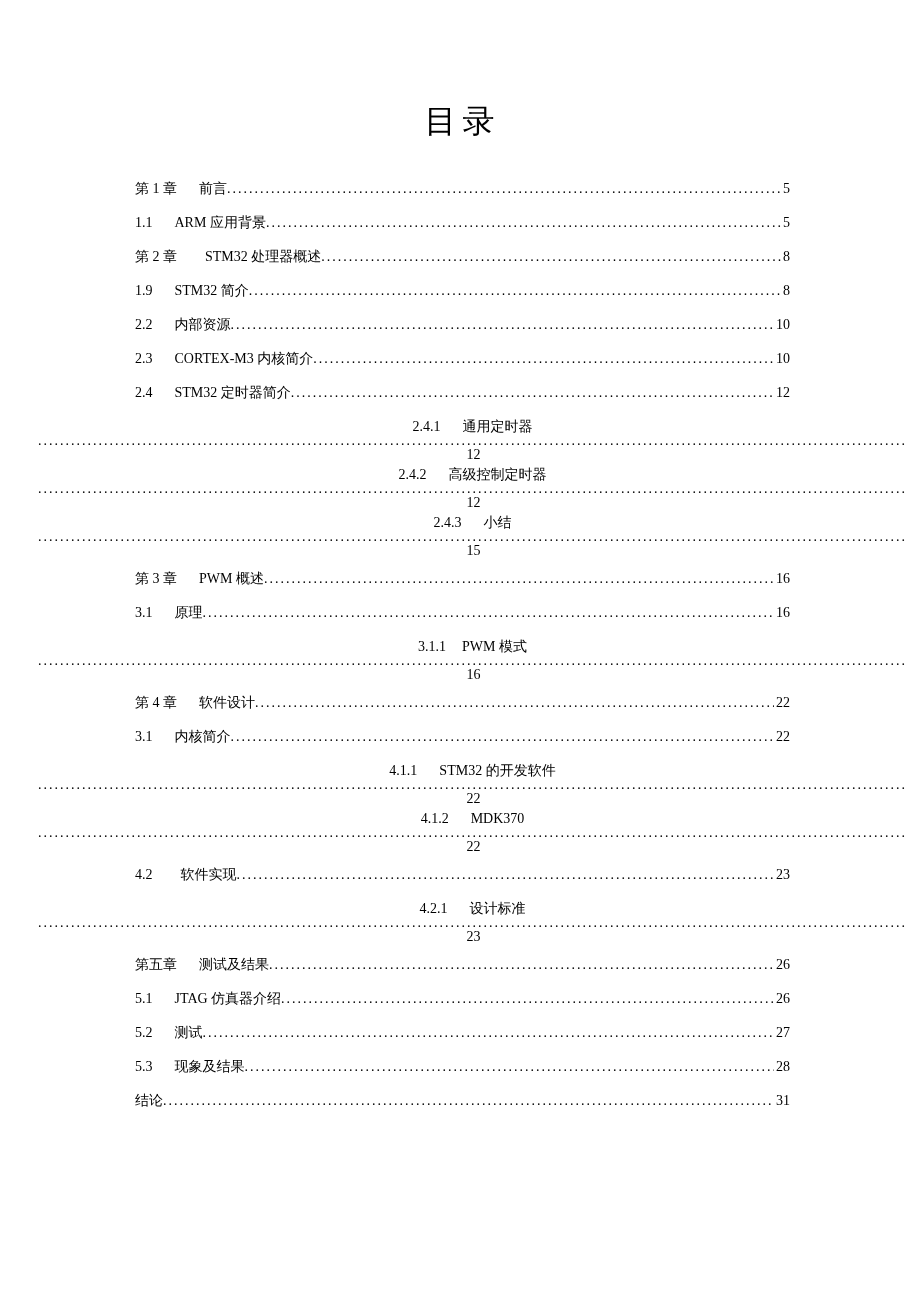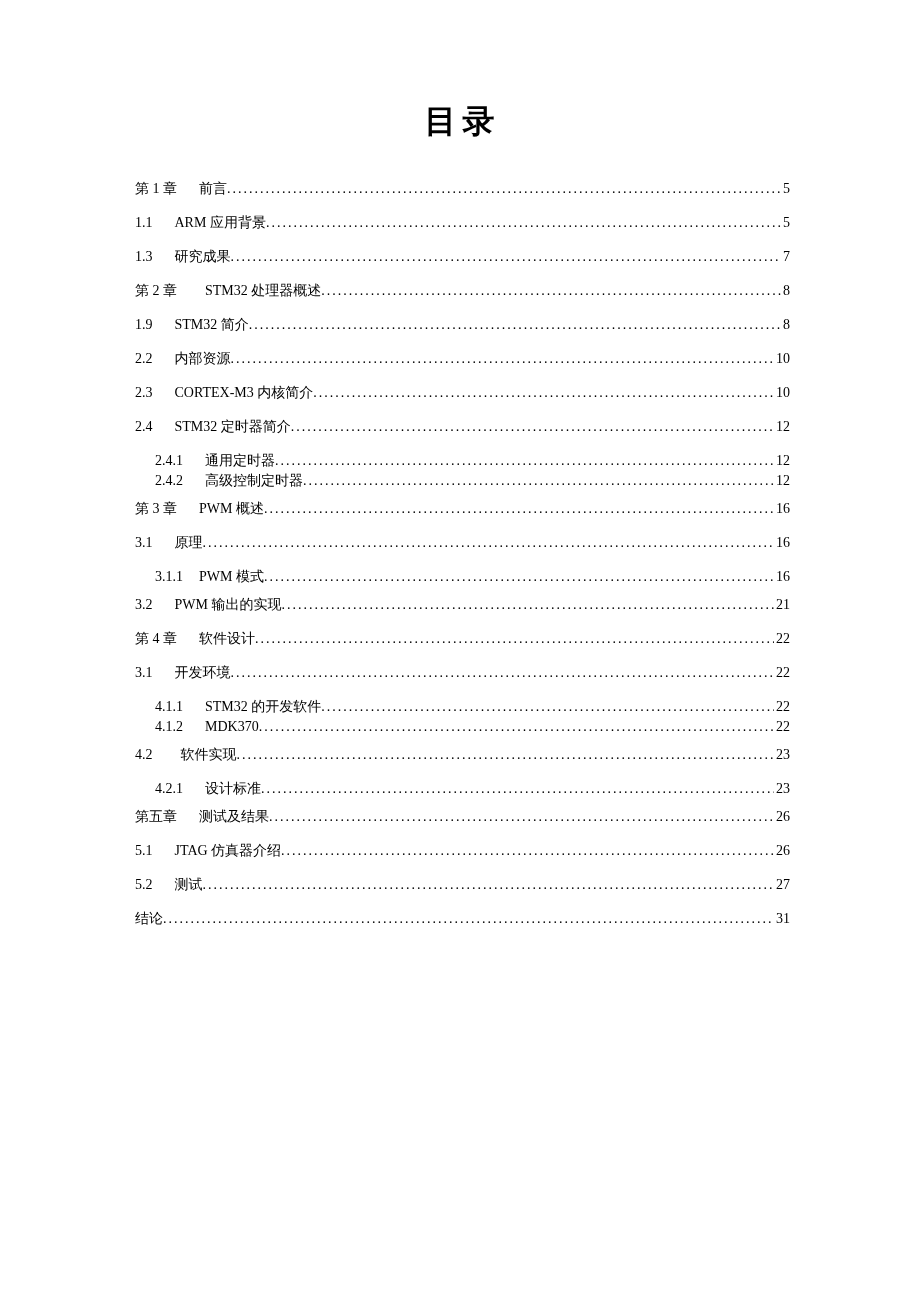--- a/index.html
+++ b/index.html
@@ -11,21 +11,21 @@
       background: #ffffff;
       width: 920px;
       height: 1302px;
       font-family: "SimSun", "宋体", serif;
       color: #000;
       padding: 100px 130px 0 135px;
     }
     .title {
       text-align: center;
       font-size: 32px;
-      font-weight: bold;
+      font-weight: normal;
       font-family: "SimSun", "宋体", serif;
       margin-bottom: 38px;
       letter-spacing: 6px;
     }
     .toc {
       font-size: 14px;
       line-height: 1;
     }
     .toc-line {
       display: flex;
@@ -33,20 +33,21 @@
       white-space: nowrap;
     }
     .toc-line.level-0 {
       margin-bottom: 20px;
     }
     .toc-sublist {
       margin-bottom: 14px;
     }
     .toc-sublist .toc-line {
       margin-bottom: 6px;
+      flex-direction: column;
     }
     .toc-sublist .toc-line:last-child {
       margin-bottom: 0;
     }
     .toc-line.level-1 {
       padding-left: 20px;
     }
     .entry-label {
       flex-shrink: 0;
     }
@@ -82,25 +83,20 @@
       <span class="entry-label"><span class="num-seg">第 1 章</span><span class="gap" style="width: 22px;"></span><span>前言</span></span>
       <span class="dots"></span>
       <span class="page">5</span>
     </div>
     <div class="toc-line level-0">
       <span class="entry-label"><span class="num-seg">1.1</span><span class="gap" style="width: 22px;"></span><span>ARM 应用背景</span></span>
       <span class="dots"></span>
       <span class="page">5</span>
     </div>
     <div class="toc-line level-0">
-      <span class="entry-label"><span class="num-seg">1.3</span><span class="gap" style="width: 22px;"></span><span>研究成果</span></span>
-      <span class="dots"></span>
-      <span class="page">7</span>
-    </div>
-    <div class="toc-line level-0">
       <span class="entry-label"><span class="num-seg">第 2 章</span><span class="gap" style="width: 28px;"></span><span>STM32 处理器概述</span></span>
       <span class="dots"></span>
       <span class="page">8</span>
     </div>
     <div class="toc-line level-0">
       <span class="entry-label"><span class="num-seg">1.9</span><span class="gap" style="width: 22px;"></span><span>STM32 简介</span></span>
       <span class="dots"></span>
       <span class="page">8</span>
     </div>
     <div class="toc-line level-0">
@@ -122,50 +118,50 @@
       <div class="toc-line level-1">
         <span class="entry-label"><span class="num-seg">2.4.1</span><span class="gap" style="width: 22px;"></span><span>通用定时器</span></span>
         <span class="dots"></span>
         <span class="page">12</span>
       </div>
       <div class="toc-line level-1">
         <span class="entry-label"><span class="num-seg">2.4.2</span><span class="gap" style="width: 22px;"></span><span>高级控制定时器</span></span>
         <span class="dots"></span>
         <span class="page">12</span>
       </div>
+      <div class="toc-line level-1">
+        <span class="entry-label"><span class="num-seg">2.4.3</span><span class="gap" style="width: 22px;"></span><span>小结</span></span>
+        <span class="dots"></span>
+        <span class="page">15</span>
+      </div>
     </div>
     <div class="toc-line level-0">
       <span class="entry-label"><span class="num-seg">第 3 章</span><span class="gap" style="width: 22px;"></span><span>PWM 概述</span></span>
       <span class="dots"></span>
       <span class="page">16</span>
     </div>
     <div class="toc-line level-0">
       <span class="entry-label"><span class="num-seg">3.1</span><span class="gap" style="width: 22px;"></span><span>原理</span></span>
       <span class="dots"></span>
       <span class="page">16</span>
     </div>
     <div class="toc-sublist">
       <div class="toc-line level-1">
         <span class="entry-label"><span class="num-seg">3.1.1</span><span class="gap" style="width: 16px;"></span><span>PWM 模式</span></span>
         <span class="dots"></span>
         <span class="page">16</span>
       </div>
     </div>
     <div class="toc-line level-0">
-      <span class="entry-label"><span class="num-seg">3.2</span><span class="gap" style="width: 22px;"></span><span>PWM 输出的实现</span></span>
-      <span class="dots"></span>
-      <span class="page">21</span>
-    </div>
-    <div class="toc-line level-0">
       <span class="entry-label"><span class="num-seg">第 4 章</span><span class="gap" style="width: 22px;"></span><span>软件设计</span></span>
       <span class="dots"></span>
       <span class="page">22</span>
     </div>
     <div class="toc-line level-0">
-      <span class="entry-label"><span class="num-seg">3.1</span><span class="gap" style="width: 22px;"></span><span>开发环境</span></span>
+      <span class="entry-label"><span class="num-seg">3.1</span><span class="gap" style="width: 22px;"></span><span>内核简介</span></span>
       <span class="dots"></span>
       <span class="page">22</span>
     </div>
     <div class="toc-sublist">
       <div class="toc-line level-1">
         <span class="entry-label"><span class="num-seg">4.1.1</span><span class="gap" style="width: 22px;"></span><span>STM32 的开发软件</span></span>
         <span class="dots"></span>
         <span class="page">22</span>
       </div>
       <div class="toc-line level-1">
@@ -193,19 +189,24 @@
     </div>
     <div class="toc-line level-0">
       <span class="entry-label"><span class="num-seg">5.1</span><span class="gap" style="width: 22px;"></span><span>JTAG 仿真器介绍</span></span>
       <span class="dots"></span>
       <span class="page">26</span>
     </div>
     <div class="toc-line level-0">
       <span class="entry-label"><span class="num-seg">5.2</span><span class="gap" style="width: 22px;"></span><span>测试</span></span>
       <span class="dots"></span>
       <span class="page">27</span>
+    </div>
+    <div class="toc-line level-0">
+      <span class="entry-label"><span class="num-seg">5.3</span><span class="gap" style="width: 22px;"></span><span>现象及结果</span></span>
+      <span class="dots"></span>
+      <span class="page">28</span>
     </div>
     <div class="toc-line level-0">
       <span class="entry-label"><span>结论</span></span>
       <span class="dots"></span>
       <span class="page">31</span>
     </div>
   </div>
 
 </body></html>

